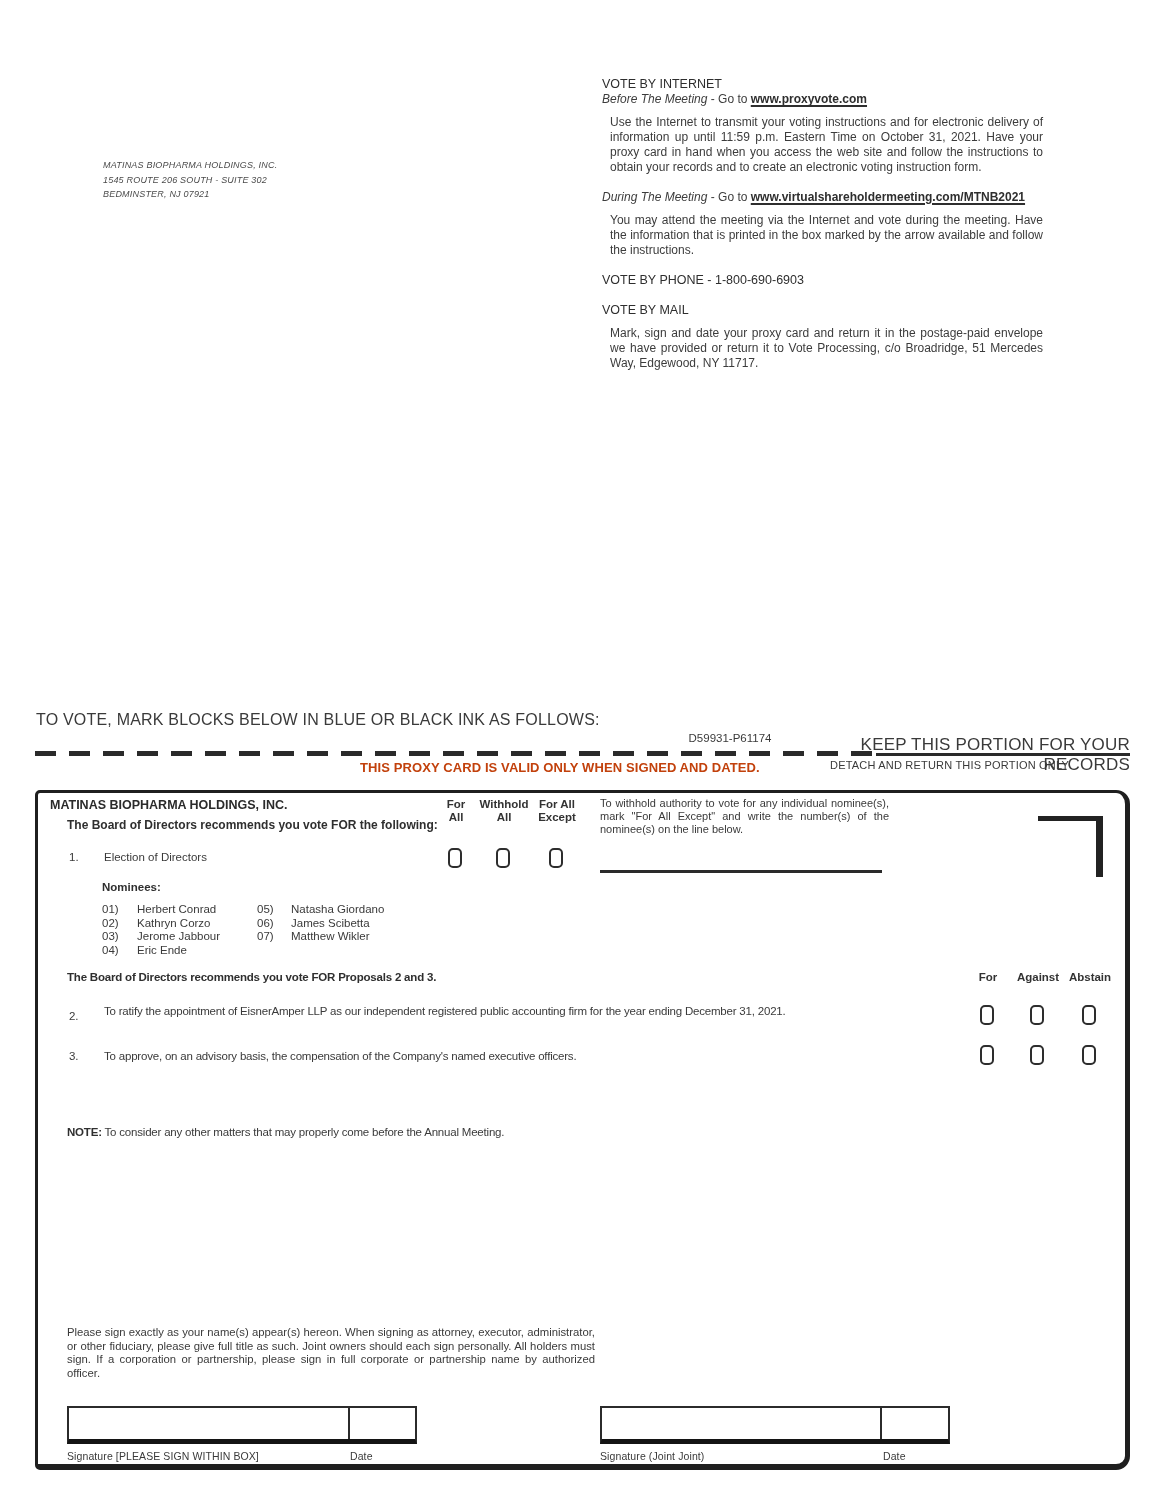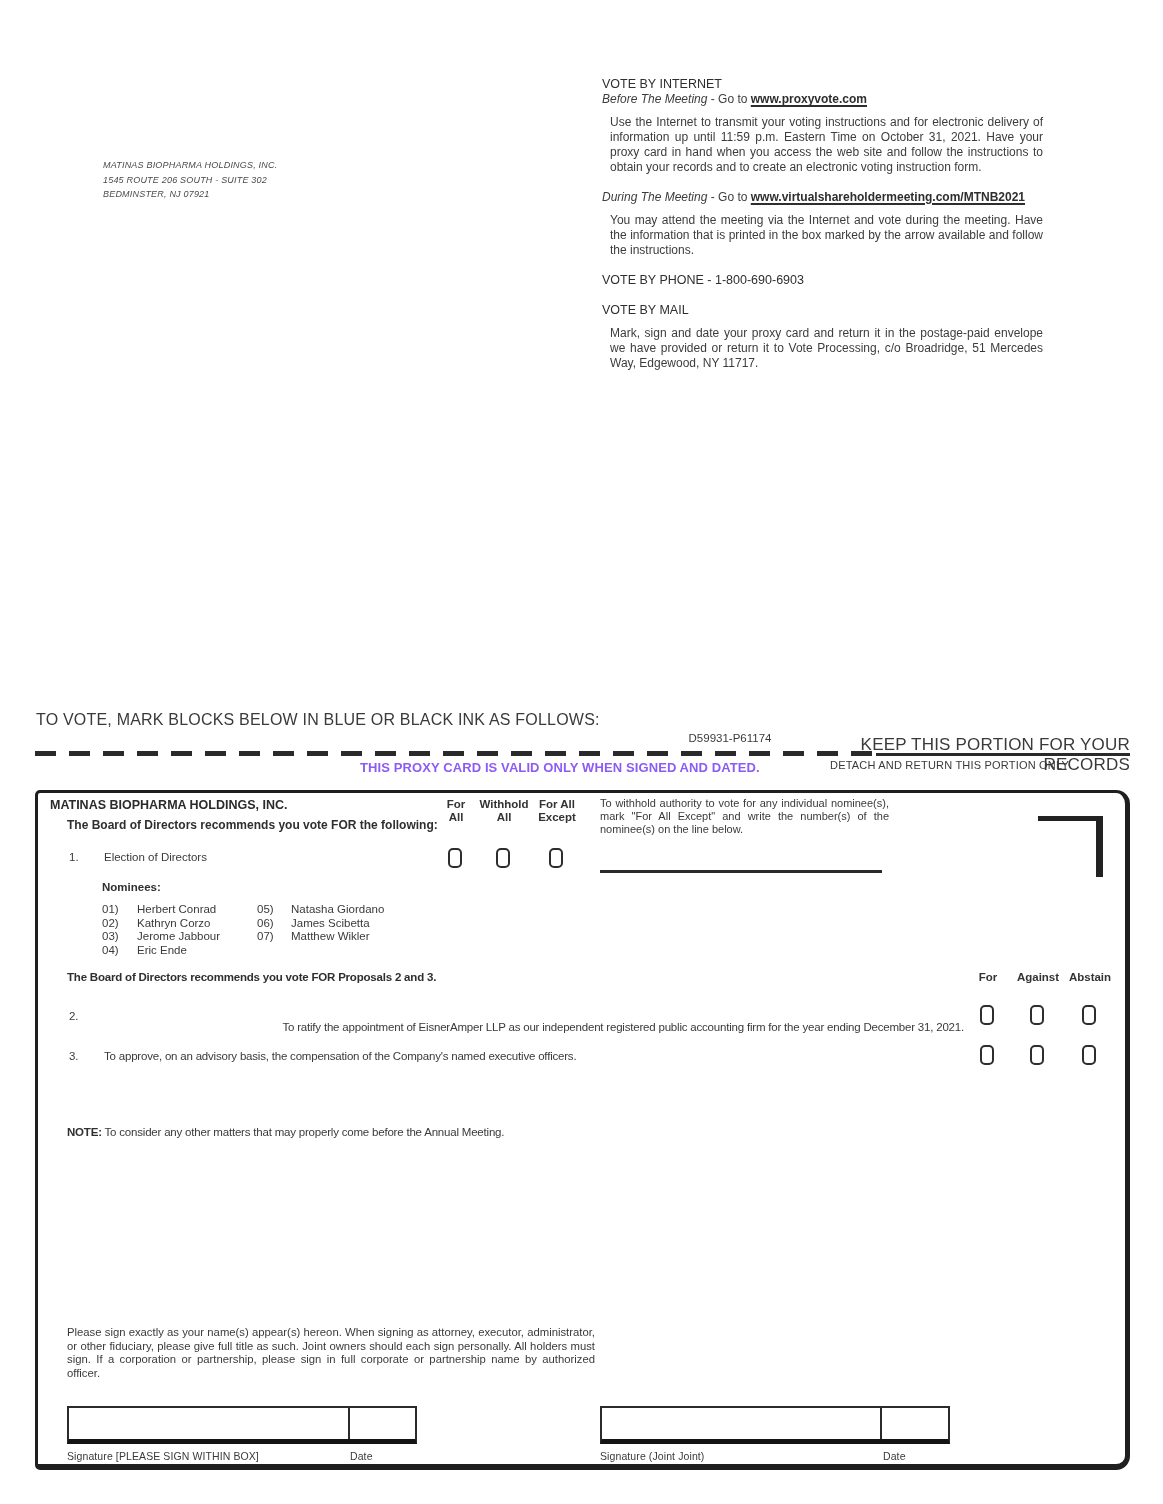--- a/index.html
+++ b/index.html
@@ -17,21 +17,21 @@
   .gap{margin-top:15px;}
   .it{font-style:italic;}
   .url{font-weight:bold;color:#2e2e2e;text-decoration:underline;text-decoration-thickness:2px;text-underline-offset:2px;}
   
   .markline{left:36px;top:711px;font-size:16px;letter-spacing:.2px;}
   .ctrlcode{left:655px;top:732px;width:150px;text-align:center;font-size:11.5px;}
   .keep{left:830px;top:735px;width:300px;text-align:right;font-size:17px;letter-spacing:.2px;}
   .dashes{left:35px;top:751px;width:841px;height:5px;
     background:repeating-linear-gradient(to right,#2a2a2a 0 21px,transparent 21px 34px);}
   .keepline{left:876px;top:753px;width:254px;height:3px;background:#2a2a2a;}
-  .validnotice{left:360px;top:760px;font-weight:bold;font-size:13px;color:#8b5cf6;letter-spacing:.1px;}
+  .validnotice{left:360px;top:760px;font-weight:bold;font-size:13px;color:#c2410c;letter-spacing:.1px;}
   .detachonly{left:830px;top:759px;width:300px;text-align:left;font-size:11px;letter-spacing:.2px;}
   
   .card{left:35px;top:790px;width:1095px;height:680px;box-sizing:border-box;background:#fff;
     border:3px solid #1f1f1f;border-right-width:5px;border-bottom-width:6px;
     border-radius:5px 14px 14px 5px;}
   .card .company{left:12px;top:5px;font-weight:bold;font-size:12.5px;color:#2b2b2b;}
   .card .rec1{left:29px;top:25px;width:382px;font-weight:bold;font-size:12px;line-height:15px;text-align:justify;color:#2f2f2f;}
   .vh{position:absolute;transform:translateX(-50%);text-align:center;font-weight:bold;font-size:11.5px;line-height:12.5px;color:#333;}
   .cb{position:absolute;width:10px;height:16px;border:2.5px solid #2d2d2d;border-radius:5px;background:#fff;}
   .itemnum{position:absolute;font-size:11.5px;}
@@ -126,21 +126,21 @@
       <span></span>
       <span></span>
   </div>
 
   <div class="abs rec2 cond">The Board of Directors recommends you vote FOR Proposals 2 and 3.</div>
   <div class="vh" style="left:950px;top:178px;">For</div>
   <div class="vh" style="left:1000px;top:178px;">Against</div>
   <div class="vh" style="left:1052px;top:178px;">Abstain</div>
 
   <div class="itemnum cond" style="left:31px;top:217px;">2.</div>
-  <div class="itemtxt cond" style="left:66px;top:228px;width:860px;text-align:right;">To ratify the appointment of EisnerAmper LLP as our independent registered public accounting firm for the year ending December 31, 2021.</div>
+  <div class="itemtxt cond" style="left:66px;top:212px;width:860px;">To ratify the appointment of EisnerAmper LLP as our independent registered public accounting firm for the year ending December 31, 2021.</div>
   <div class="cb" style="left:942px;top:212px;"></div>
   <div class="cb" style="left:992px;top:212px;"></div>
   <div class="cb" style="left:1044px;top:212px;"></div>
 
   <div class="itemnum cond" style="left:31px;top:257px;">3.</div>
   <div class="itemtxt cond" style="left:66px;top:257px;width:860px;">To approve, on an advisory basis, the compensation of the Company's named executive officers.</div>
   <div class="cb" style="left:942px;top:252px;"></div>
   <div class="cb" style="left:992px;top:252px;"></div>
   <div class="cb" style="left:1044px;top:252px;"></div>
 

